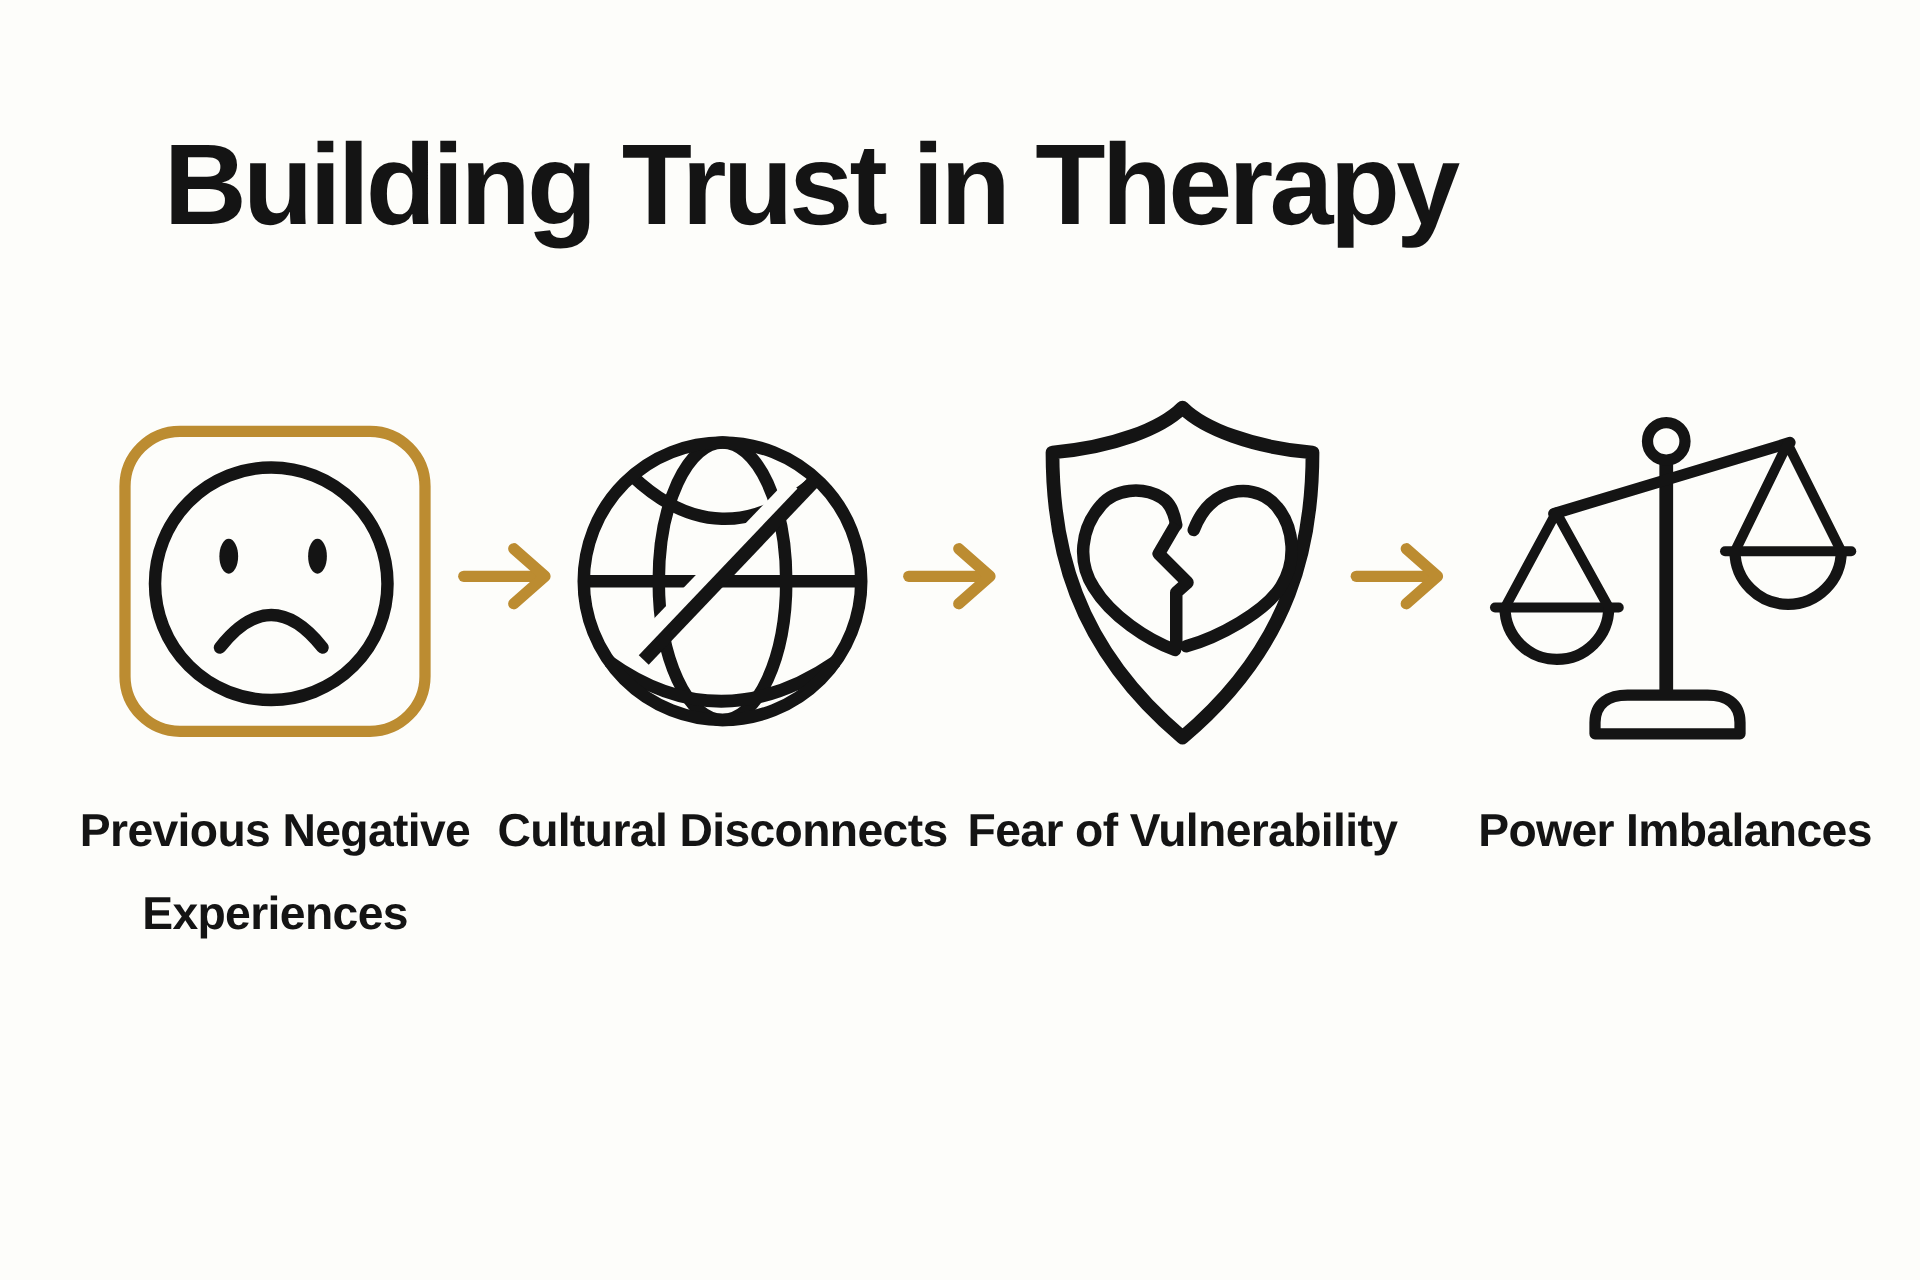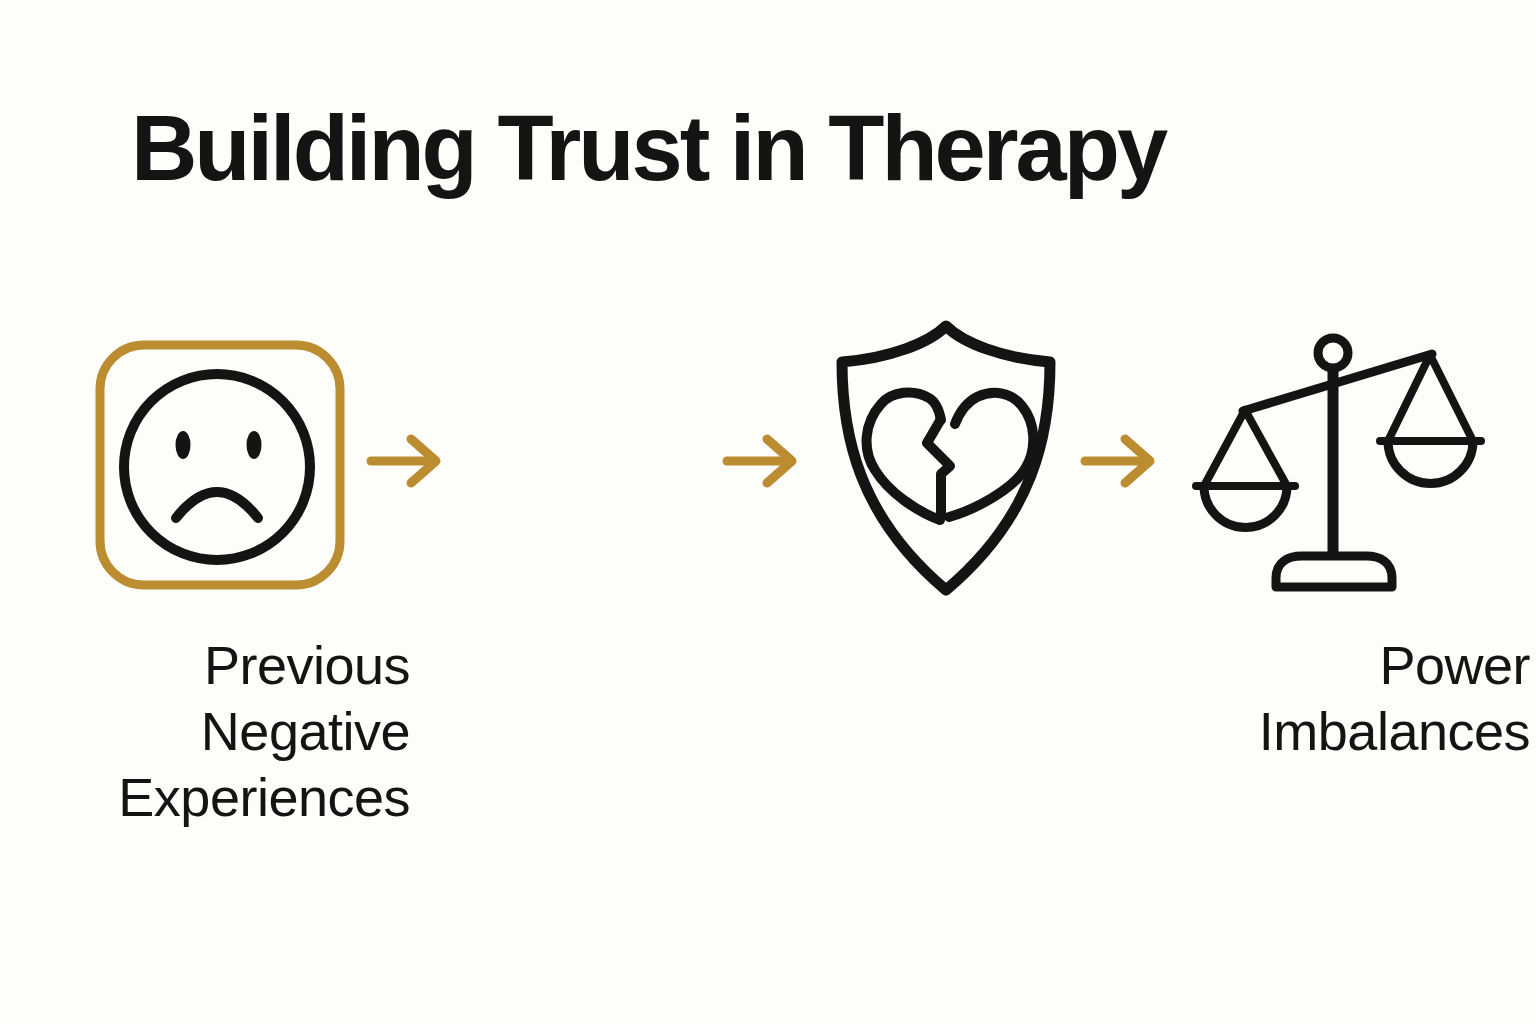--- a/index.html
+++ b/index.html
@@ -41,24 +41,24 @@
   .step .icon-wrap {
     position: absolute;
     left: 50%;
     transform: translateX(-50%);
   }
   .step-label {
     position: absolute;
     top: 316px;
     left: 0;
     width: 100%;
-    text-align: right;
-    font-size: 54px;
+    text-align: center;
+    font-size: 37px;
     line-height: 66px;
-    font-weight: 400;
+    font-weight: 700;
     letter-spacing: -0.5px;
     color: var(--ink);
   }
   .arrow {
     position: absolute;
     top: 430px;
     width: 78px;
     height: 62px;
   }
   svg { display: block; }
@@ -88,37 +88,52 @@
     <div class="step-label">Previous Negative Experiences</div>
   </div>
 
   <div class="arrow" style="left:366px;">
     <svg width="78" height="62" viewBox="0 0 78 62">
       <path d="M5,31 H66" class="gold-s" stroke-width="9" stroke-linecap="round"></path>
       <path d="M45,9 L70,31 L45,53" class="gold-s" stroke-width="9" stroke-linecap="round" stroke-linejoin="round"></path>
     </svg>
   </div>
 
+  <div class="step" style="left:388px;">
+    <div class="icon-wrap" style="top:29px;">
+      <svg width="240" height="240" viewBox="0 0 240 240">
+        <ellipse cx="120" cy="120" rx="51" ry="111" class="ink-s" stroke-width="10"></ellipse>
+        <path d="M10,120 H230" class="ink-s" stroke-width="10"></path>
+        <path d="M48,36 Q118,102 194,40" class="ink-s" stroke-width="10"></path>
+        <path d="M29,184 Q118,248 211,184" class="ink-s" stroke-width="10"></path>
+        <path d="M57,170 L178,44" class="bg-s" stroke-width="16"></path>
+        <circle cx="120" cy="120" r="111" class="ink-s" stroke-width="10"></circle>
+        <path d="M57,183 L196,37" class="ink-s" stroke-width="11"></path>
+      </svg>
+    </div>
+    <div class="step-label">Cultural Disconnects</div>
+  </div>
 
   <div class="arrow" style="left:722px;">
     <svg width="78" height="62" viewBox="0 0 78 62">
       <path d="M5,31 H66" class="gold-s" stroke-width="9" stroke-linecap="round"></path>
       <path d="M45,9 L70,31 L45,53" class="gold-s" stroke-width="9" stroke-linecap="round" stroke-linejoin="round"></path>
     </svg>
   </div>
 
   <div class="step" style="left:756px;">
     <div class="icon-wrap" style="top:0px;">
       <svg width="240" height="284" viewBox="0 0 240 284">
         <path d="M120,10 C103,27 64,42 16,46 C16,118 32,200 120,274 C208,200 224,118 224,46 C176,42 137,27 120,10 Z" class="ink-s" stroke-width="11" stroke-linejoin="round"></path>
         <path d="M115,104 C113,93 110,86 103,82 C88,73 66,75 55,88 C38,107 36,134 49,154 C63,177 92,196 114,204" class="ink-s" stroke-width="10" stroke-linecap="round"></path>
         <path d="M129,108 C134,95 141,86 151,81 C168,73 186,77 196,90 C210,107 211,134 199,153 C186,174 148,194 123,201" class="ink-s" stroke-width="10" stroke-linecap="round"></path>
         <path d="M115,103 L101,127 L124,150 L115,158 L115,204" class="ink-s" stroke-width="10" stroke-linejoin="round"></path>
       </svg>
     </div>
+    <div class="step-label">Fear of Vulnerability</div>
   </div>
 
   <div class="arrow" style="left:1080px;">
     <svg width="78" height="62" viewBox="0 0 78 62">
       <path d="M5,31 H66" class="gold-s" stroke-width="9" stroke-linecap="round"></path>
       <path d="M45,9 L70,31 L45,53" class="gold-s" stroke-width="9" stroke-linecap="round" stroke-linejoin="round"></path>
     </svg>
   </div>
 
   <div class="step" style="left:1150px;">

